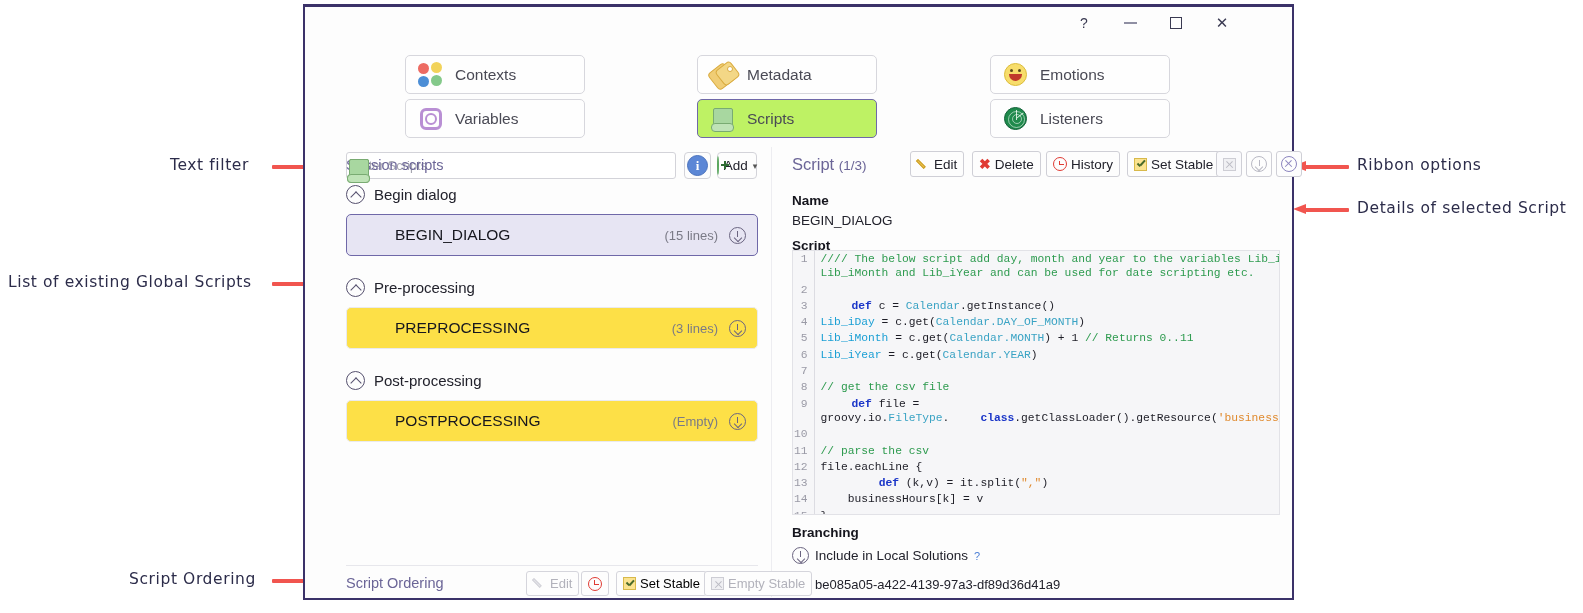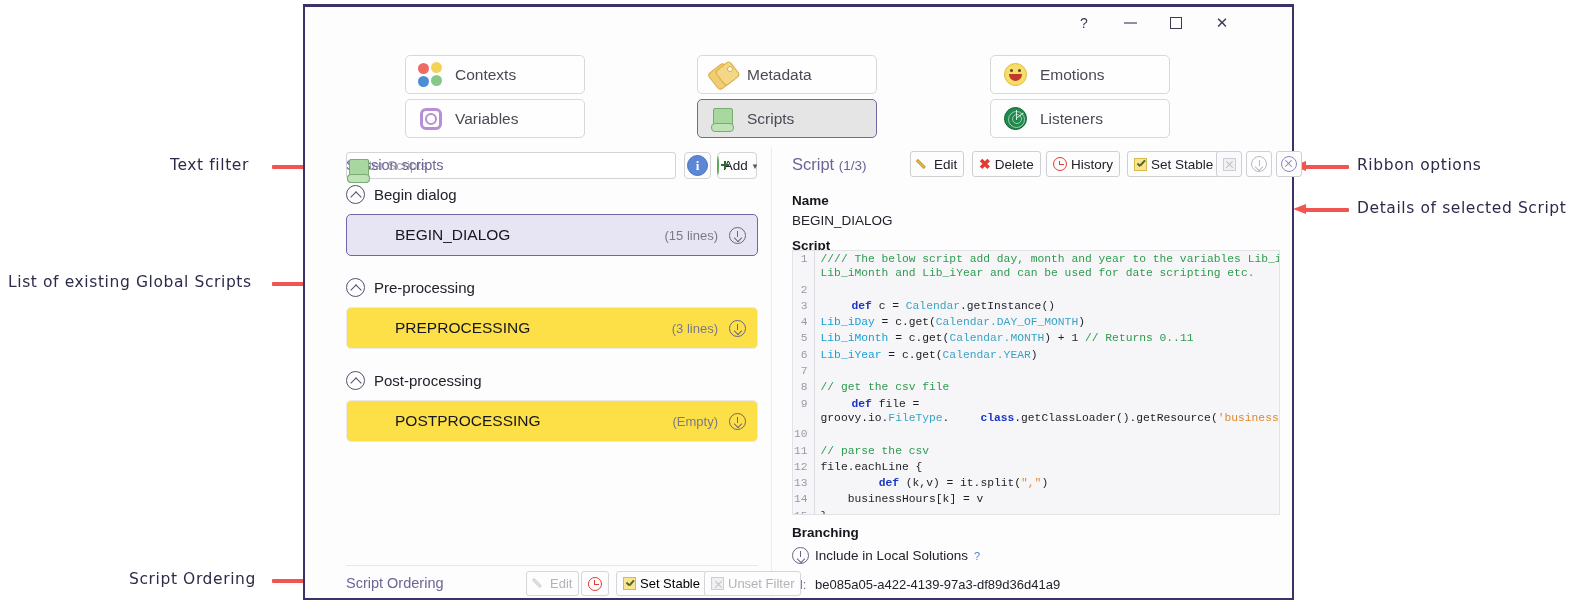--- a/index.html
+++ b/index.html
@@ -48,21 +48,21 @@
   #ribbon{position:relative;height:108px;}
   .rib{
     position:absolute;
     height:39px;width:180px;
     border:1px solid #d7d7dd;border-radius:5px;
     background:#fefefe;
     display:flex;align-items:center;gap:11px;
     padding-left:12px;box-sizing:border-box;
     color:#4a4a55;font-size:15.5px;
   }
-  .rib.sel{background:#e5e5e5;border:1.6px solid #6f68a8;}
+  .rib.sel{background:#bef264;border:1.6px solid #6f68a8;}
   .rib .ic{width:26px;height:26px;flex:0 0 26px;position:relative;}
 
   
   .ic-contexts i{position:absolute;width:11px;height:11px;border-radius:50%;}
   .ic-contexts i:nth-child(1){left:0;top:1px;background:#ed6b63;}
   .ic-contexts i:nth-child(2){left:13px;top:0px;background:#f2d35a;}
   .ic-contexts i:nth-child(3){left:0;top:14px;background:#4c8ed6;}
   .ic-contexts i:nth-child(4){left:13px;top:13px;background:#84c98a;}
   
   .ic-var .g{position:absolute;left:2px;top:2px;width:22px;height:22px;border:3.2px solid #b98fd4;border-radius:6px;box-sizing:border-box;}
@@ -479,17 +479,17 @@
     </div>
     <div class="obtn" style="left:235px;width:28px;justify-content:center;padding:0;">
       <span class="clockred"></span>
     </div>
     <div class="obtn" style="left:270px;">
       <span class="chkyel"></span>
       <span>Set Stable</span>
     </div>
     <div class="obtn dis" style="left:358px;">
       <span class="chkgrey"></span>
-      <span>Unset Filter</span>
+      <span>Empty Stable</span>
     </div>
   </div>
 
 </div>
 
 </body></html>

